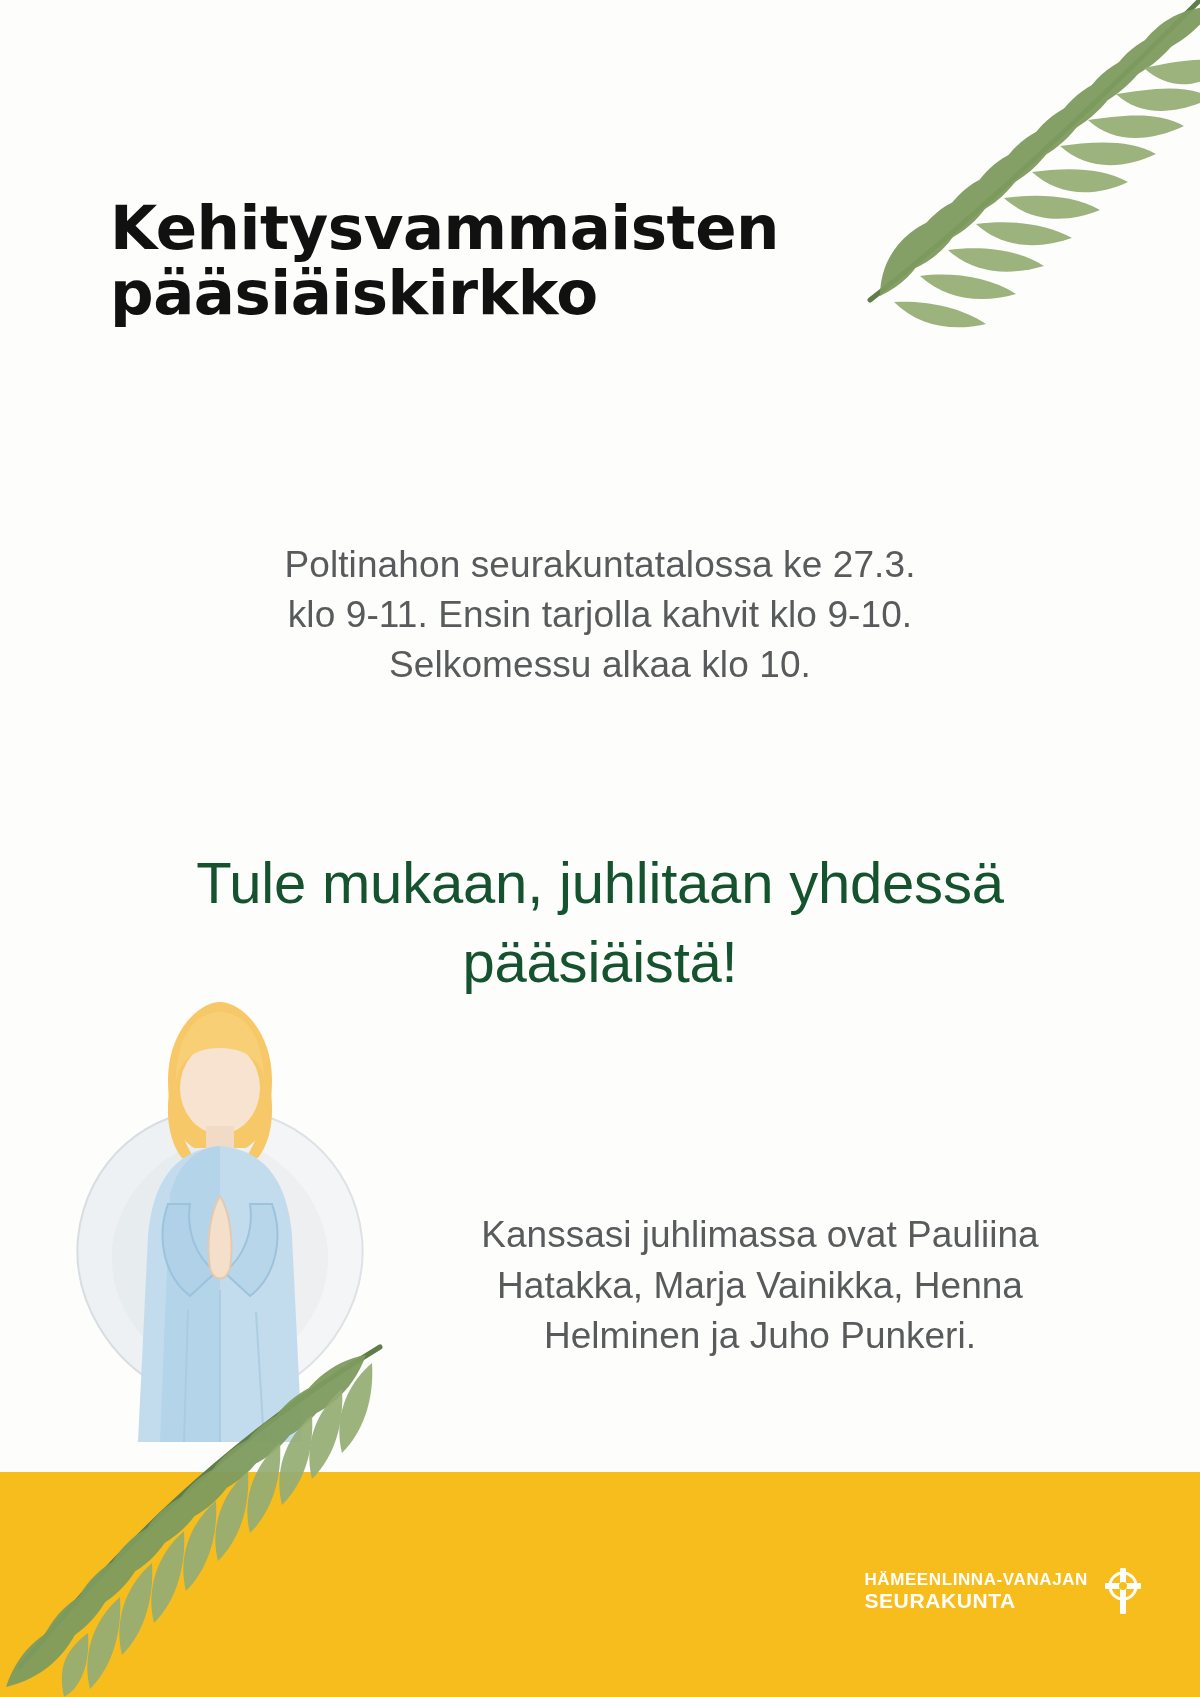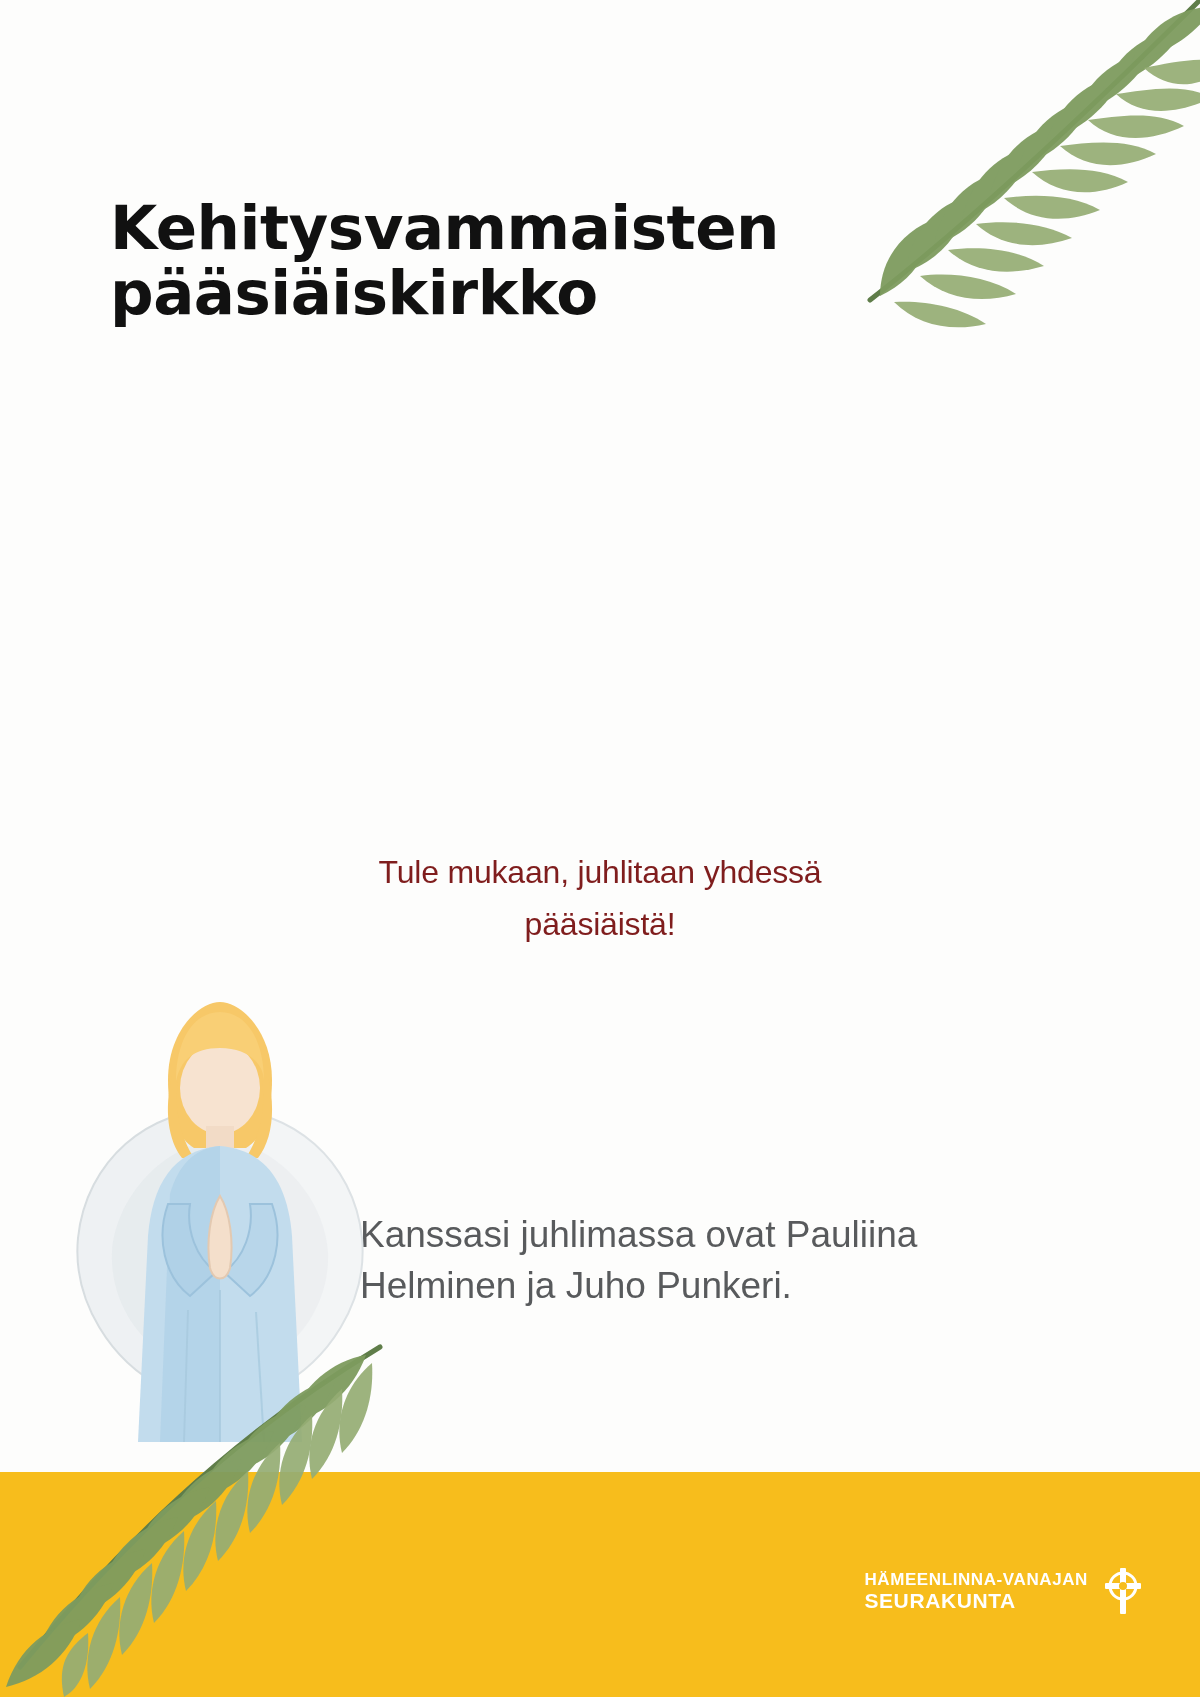--- a/index.html
+++ b/index.html
@@ -78,34 +78,34 @@
 
   
   .highlight-block {
     position: absolute;
     top: 842px;
     left: 110px;
     width: 980px;
     text-align: center;
   }
   .highlight-line {
-    font-size: 32px;
+    font-size: 58px;
     line-height: 1.33;
-    color: #7f1d1d;
-    margin: 9px;
+    color: #14532d;
+    margin: 2px;
     letter-spacing: -0.2px;
   }
 
   
   .credits-block {
     position: absolute;
     top: 1210px;
     left: 360px;
     width: 800px;
-    text-align: left;
+    text-align: center;
   }
   .credits-line {
     font-size: 37px;
     line-height: 1.37;
     color: #585a5c;
     margin: 0;
   }
 
   
   .footer-band {
@@ -183,20 +183,25 @@
       <path d="M306 114 C336 110 374 102 402 118 C368 134 332 138 306 114 Z"></path>
       <path d="M334 88 C364 82 402 74 418 86 C392 108 360 112 334 88 Z"></path>
     </g>
   </svg>
 
   <div class="title-block">
     <div class="title-line">Kehitysvammaisten</div>
     <div class="title-line">pääsiäiskirkko</div>
   </div>
 
+  <div class="info-block">
+    <p class="info-line">Poltinahon seurakuntatalossa ke 27.3.</p>
+    <p class="info-line">klo 9-11. Ensin tarjolla kahvit klo 9-10.</p>
+    <p class="info-line">Selkomessu alkaa klo 10.</p>
+  </div>
 
   <div class="highlight-block">
     <p class="highlight-line">Tule mukaan, juhlitaan yhdessä</p>
     <p class="highlight-line">pääsiäistä!</p>
   </div>
 
   <svg class="angel" viewBox="0 0 320 470" xmlns="http://www.w3.org/2000/svg">
 
     <g>
       <path d="M158 120 C90 118 26 170 18 248 C12 312 52 372 104 398 C84 330 92 230 158 170 Z" fill="#eef1f3" stroke="#d7dde0" stroke-width="2"></path>
@@ -225,20 +230,21 @@
 
     <g stroke="#a8cadf" stroke-width="2" fill="none" opacity="0.8">
       <path d="M128 320 L124 452"></path>
       <path d="M160 300 L160 452"></path>
       <path d="M196 322 L204 452"></path>
     </g>
   </svg>
 
   <div class="credits-block">
     <p class="credits-line">Kanssasi juhlimassa ovat Pauliina</p>
+    <p class="credits-line">Hatakka, Marja Vainikka, Henna</p>
     <p class="credits-line">Helminen ja Juho Punkeri.</p>
   </div>
 
   <div class="footer-band"></div>
 
   <svg class="leaf-bottom" viewBox="0 0 430 360" xmlns="http://www.w3.org/2000/svg">
     <g stroke="#5f7d49" stroke-width="5" fill="none" stroke-linecap="round">
       <path d="M400 10 C300 70 180 160 40 330"></path>
     </g>
     <g fill="#7e9c5f" opacity="0.95">

